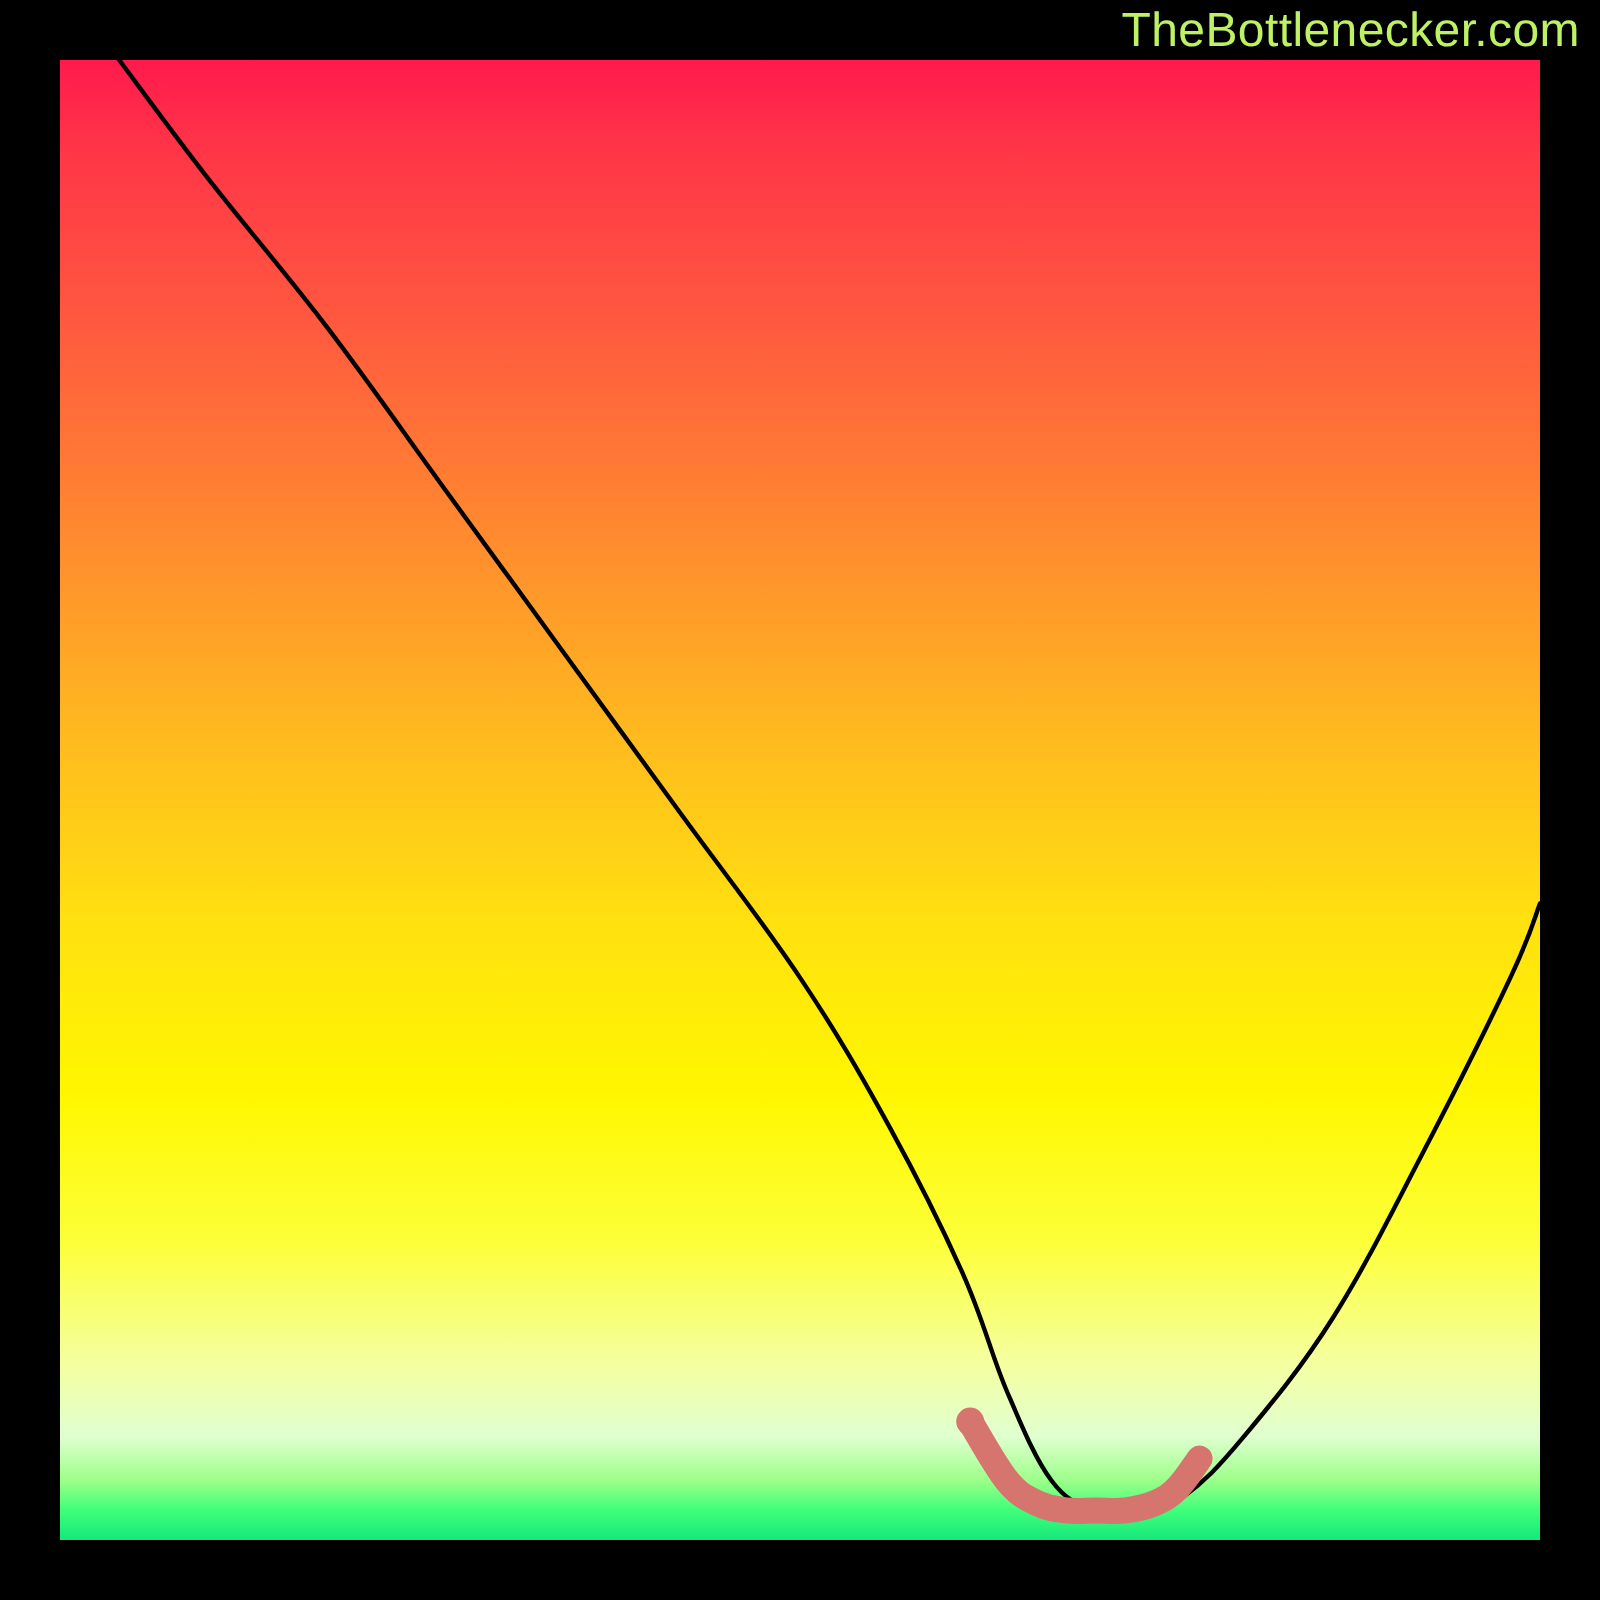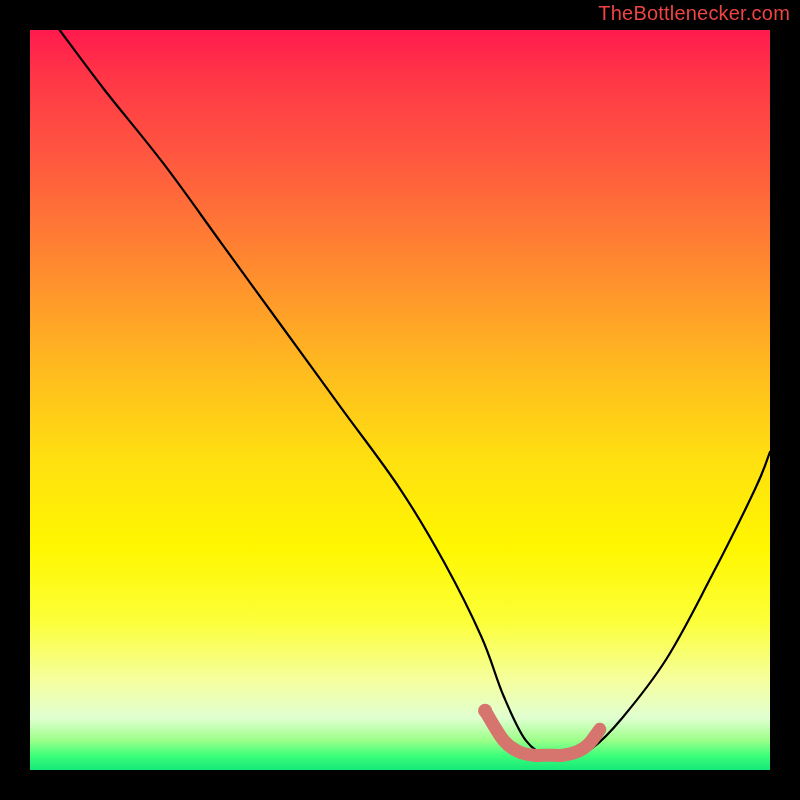--- a/index.html
+++ b/index.html
@@ -14,22 +14,22 @@
   .frame {
     position: relative;
     width: 800px;
     height: 800px;
     background: #000000;
   }
   .watermark {
     position: absolute;
     top: 2px;
     right: 10px;
-    color: #ef4444;
-    font-size: 20px;
+    color: #bef264;
+    font-size: 24px;
     font-weight: 500;
     letter-spacing: 0.2px;
     z-index: 10;
   }
   .plot-area {
     position: absolute;
     top: 30px;
     left: 30px;
     width: 740px;
     height: 740px;

